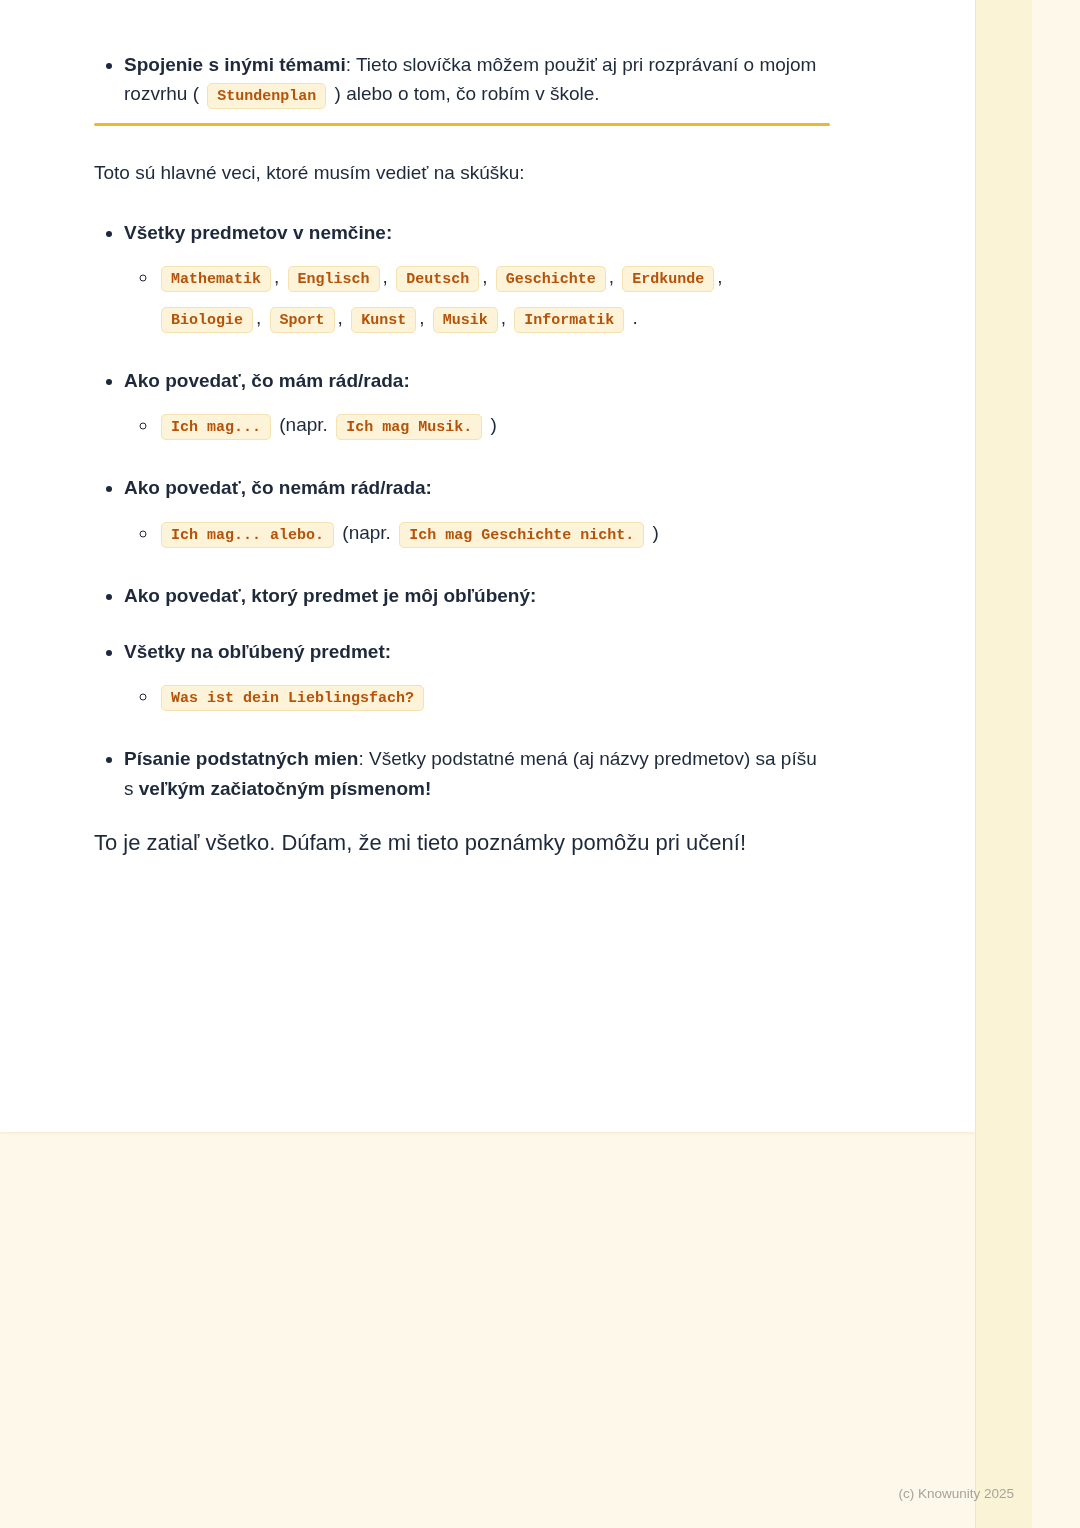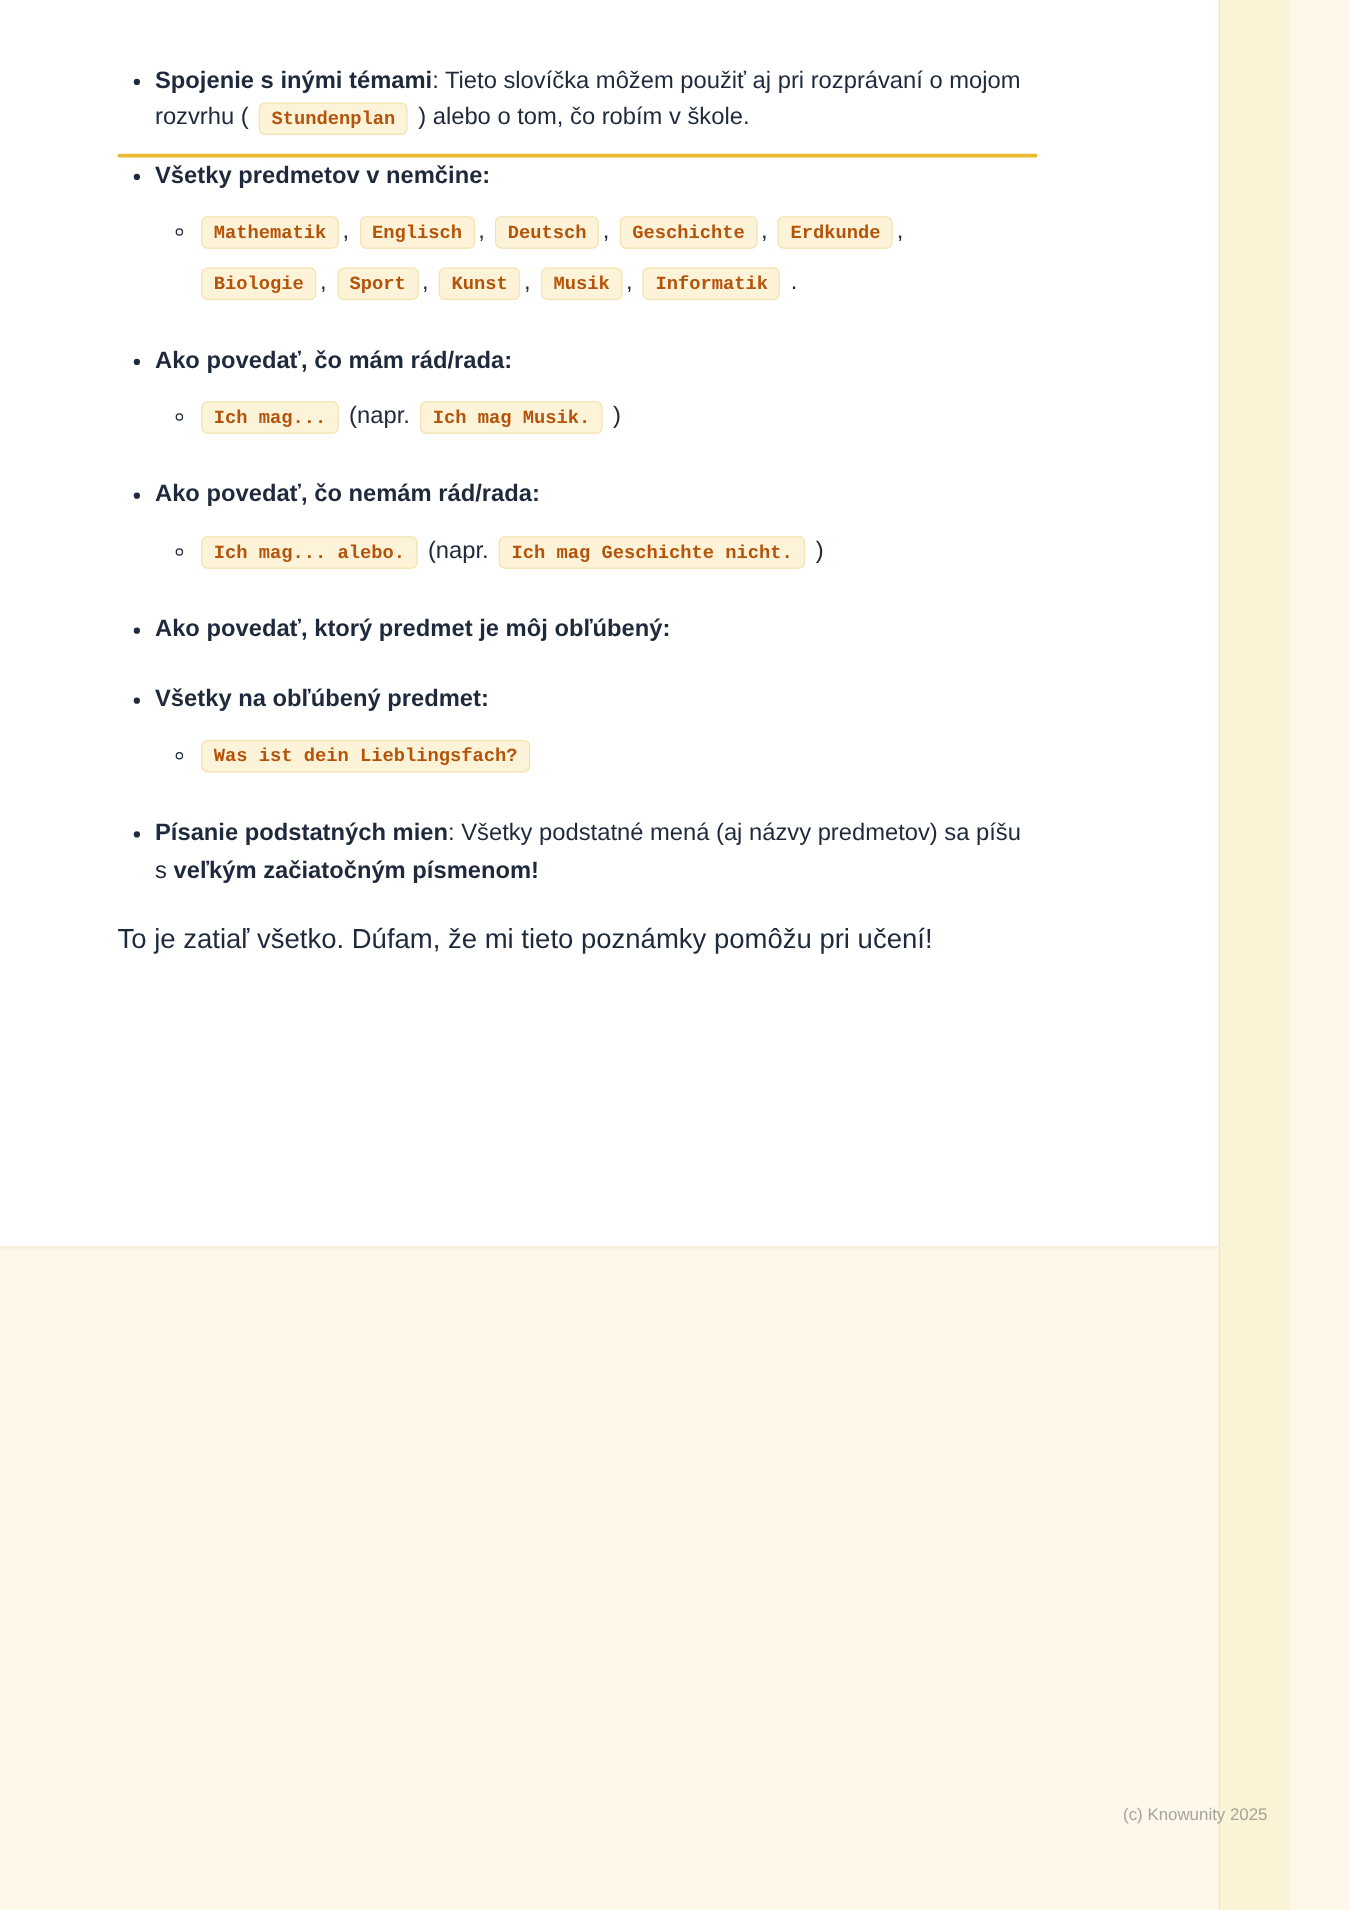--- a/index.html
+++ b/index.html
@@ -6,21 +6,21 @@
   body {
     width: 1080px; height: 1528px;
     position: relative;
     background: #fdf8e9;
     font-family: "Liberation Sans", sans-serif;
     color: #1e293b;
     overflow: hidden;
   }
   .sheet {
     position: absolute; left: 0; top: 0;
-    width: 975px; height: 997px;
+    width: 975px; height: 1132px;
     background: #ffffff;
     box-shadow: 0 1px 3px rgba(180,160,90,0.18);
   }
   .side-strip {
     position: absolute; left: 975px; top: 0;
     width: 56px; height: 1528px;
     background: #fbf3d6;
     border-left: 1px solid #f0e6c4;
   }
   .content {
@@ -74,37 +74,38 @@
     padding: 4px 9px 3px 9px;
     margin: 0 3px;
     white-space: nowrap;
   }
   .outro-paragraph {
     font-size: 22px;
   }
   .footer-note {
     position: absolute;
     right: 66px;
-    top: 1444px;
+    top: 1486px;
     font-size: 13.5px;
     color: #a6a49b;
   }
 </style>
 </head>
 <body>
 
 <div class="sheet">
   <div class="content">
 
     <ul class="top-list">
         <li class="main-item"><span class="seg-bold">Spojenie s inými témami</span><span class="seg-text">: Tieto slovíčka môžem použiť aj pri rozprávaní o mojom rozvrhu ( </span><span class="code-chip">Stundenplan</span><span class="seg-text"> ) alebo o tom, čo robím v škole.</span></li>
       </ul>
 
     <div class="heading-rule"></div>
 
+    <p class="intro-paragraph">Toto sú hlavné veci, ktoré musím vedieť na skúšku:</p>
 
     <ul class="summary-list">
         <li class="main-item"><span class="seg-bold">Všetky predmetov v nemčine:</span><ul class="sub-list">
             <li class="sub-item"><span class="code-chip">Mathematik</span><span class="seg-text">, </span><span class="code-chip">Englisch</span><span class="seg-text">, </span><span class="code-chip">Deutsch</span><span class="seg-text">, </span><span class="code-chip">Geschichte</span><span class="seg-text">, </span><span class="code-chip">Erdkunde</span><span class="seg-text">,</span><br><span class="code-chip">Biologie</span><span class="seg-text">, </span><span class="code-chip">Sport</span><span class="seg-text">, </span><span class="code-chip">Kunst</span><span class="seg-text">, </span><span class="code-chip">Musik</span><span class="seg-text">, </span><span class="code-chip">Informatik</span><span class="seg-text"> .</span></li>
           </ul></li>
         <li class="main-item"><span class="seg-bold">Ako povedať, čo mám rád/rada:</span><ul class="sub-list">
             <li class="sub-item"><span class="code-chip">Ich mag...</span><span class="seg-text"> (napr. </span><span class="code-chip">Ich mag Musik.</span><span class="seg-text"> )</span></li>
           </ul></li>
         <li class="main-item"><span class="seg-bold">Ako povedať, čo nemám rád/rada:</span><ul class="sub-list">
             <li class="sub-item"><span class="code-chip">Ich mag... alebo.</span><span class="seg-text"> (napr. </span><span class="code-chip">Ich mag Geschichte nicht.</span><span class="seg-text"> )</span></li>

